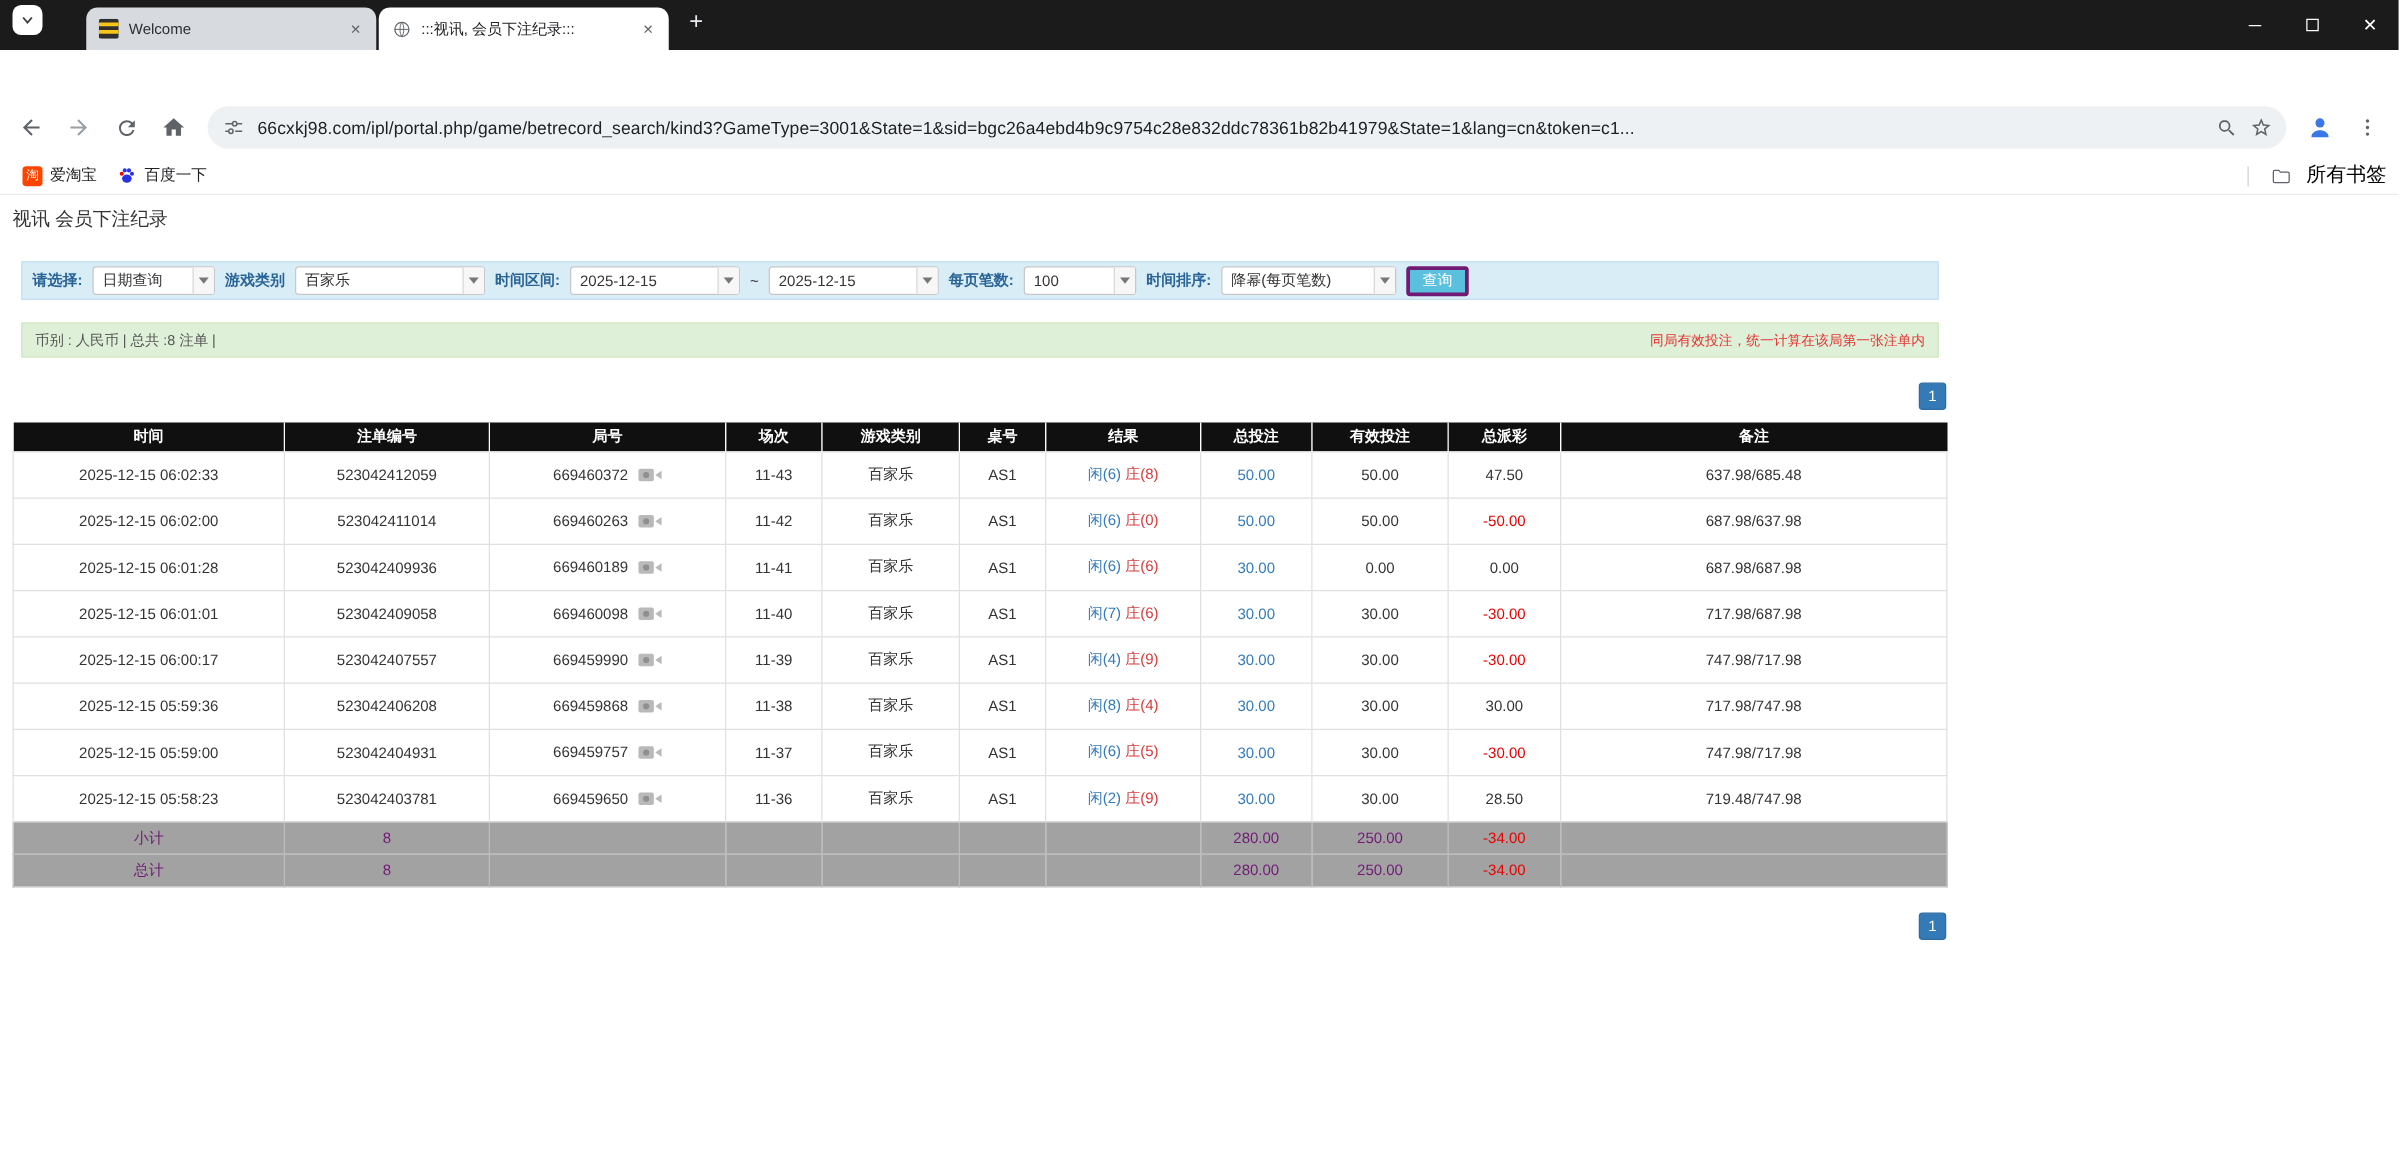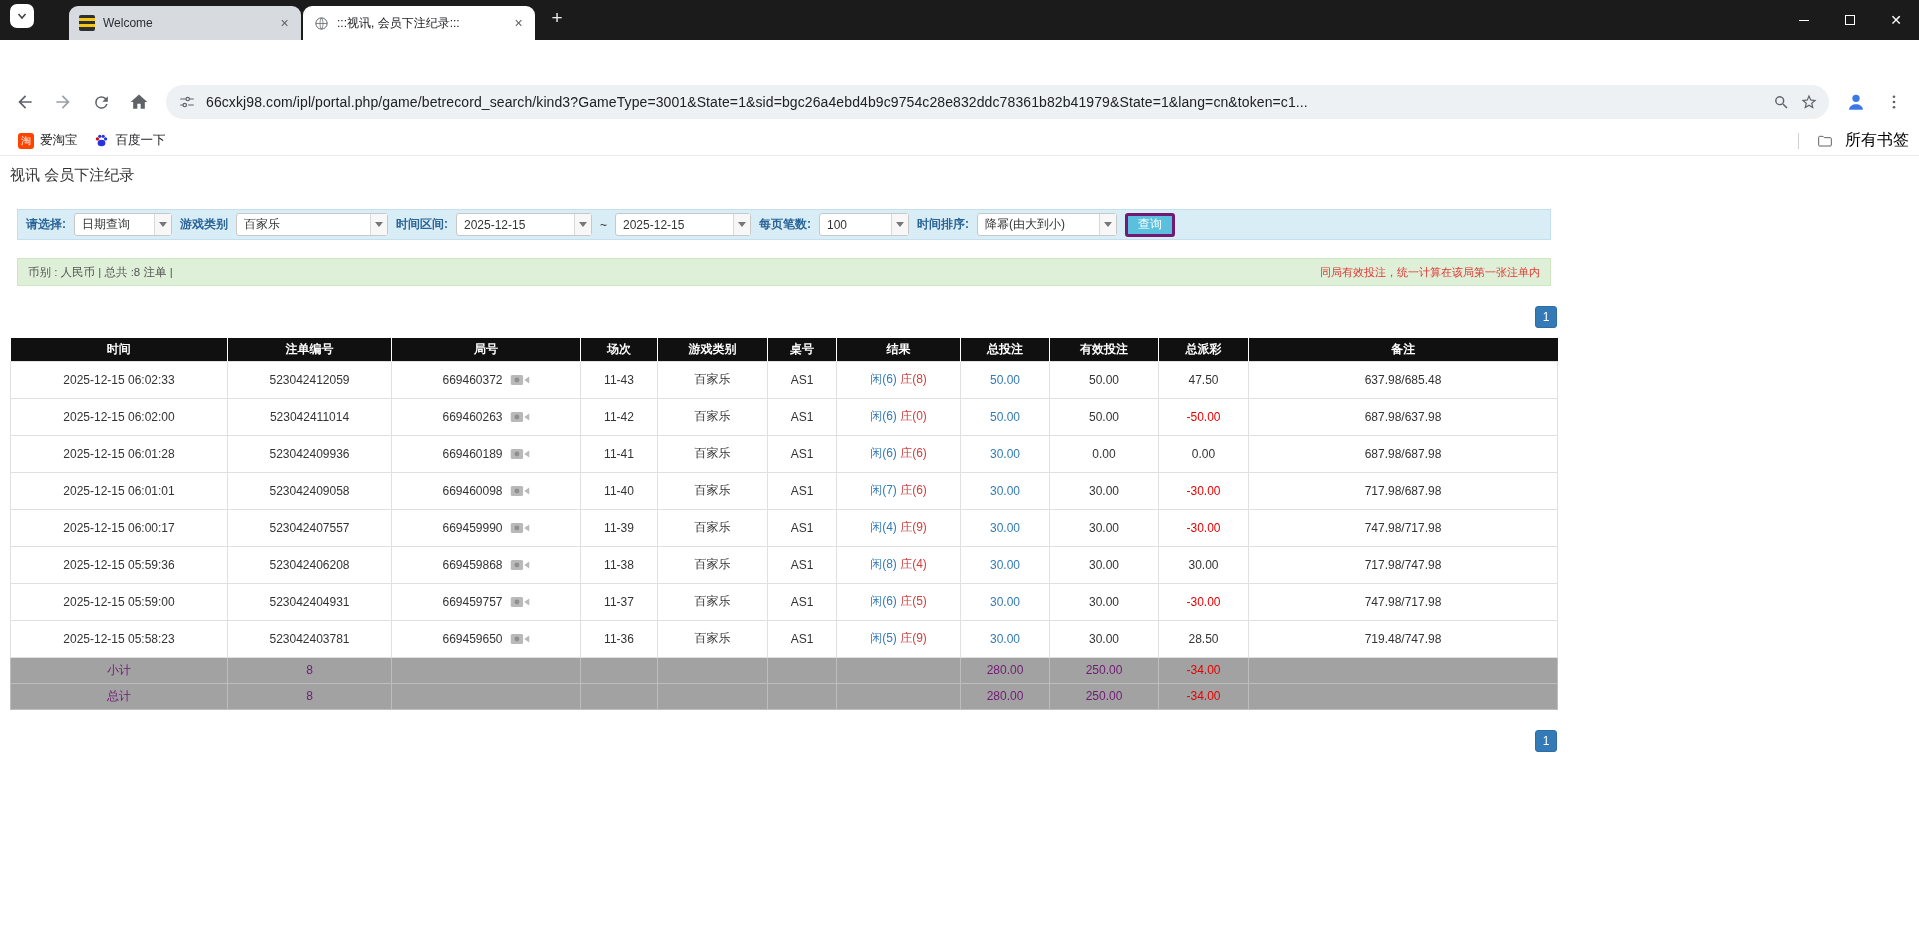--- a/index.html
+++ b/index.html
@@ -243,21 +243,21 @@
     <span class="flabel">每页笔数:</span>
     <div class="sel" style="width:90px">
       <span class="val">100</span>
       <span class="arrow">
           <span class="caret"></span>
         </span>
     </div>
 
     <span class="flabel">时间排序:</span>
     <div class="sel" style="width:140px">
-      <span class="val">降幂(由大到小)</span>
+      <span class="val">降幂(每页笔数)</span>
       <span class="arrow">
           <span class="caret"></span>
         </span>
     </div>
 
     <button class="search-btn">查询</button>
   </div>
 
   <div class="info-bar">
     <span class="info-left">币别 : 人民币 | 总共 :8 注单 |</span>
@@ -437,21 +437,21 @@
           <td><span class="round-no">669459650</span><span class="video-btn">
               <svg viewBox="0 0 26 18" width="20" height="14">
                 <rect x="1" y="2.5" width="16" height="13" rx="2" fill="#b9b9b9"></rect>
                 <path d="M18.5 9l6.5-4.5v9z" fill="#b9b9b9"></path>
                 <circle cx="9" cy="9" r="3.2" fill="#8f8f8f"></circle>
               </svg>
             </span></td>
           <td>11-36</td>
           <td>百家乐</td>
           <td>AS1</td>
-          <td><span class="res-p">闲(5)</span> <span class="res-b">庄(9)</span></td>
+          <td><span class="res-p">闲(2)</span> <span class="res-b">庄(9)</span></td>
           <td><span class="bet-link">30.00</span></td>
           <td>30.00</td>
           <td><span class="">28.50</span></td>
           <td>719.48/747.98</td>
         </tr>
       </tbody>
     <tfoot>
       <tr>
         <td>小计</td>
         <td>8</td>

